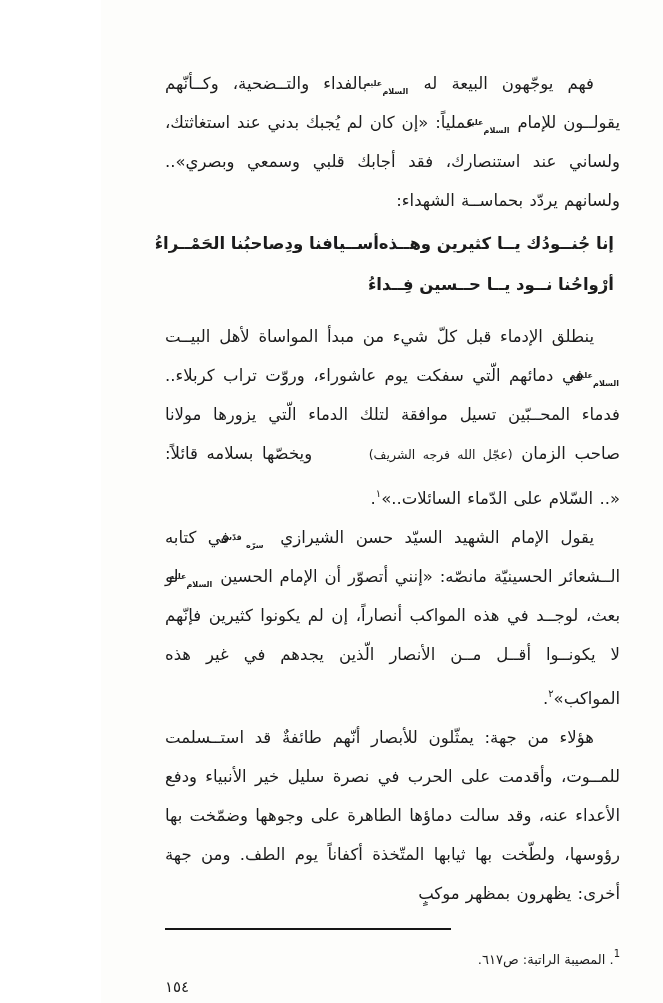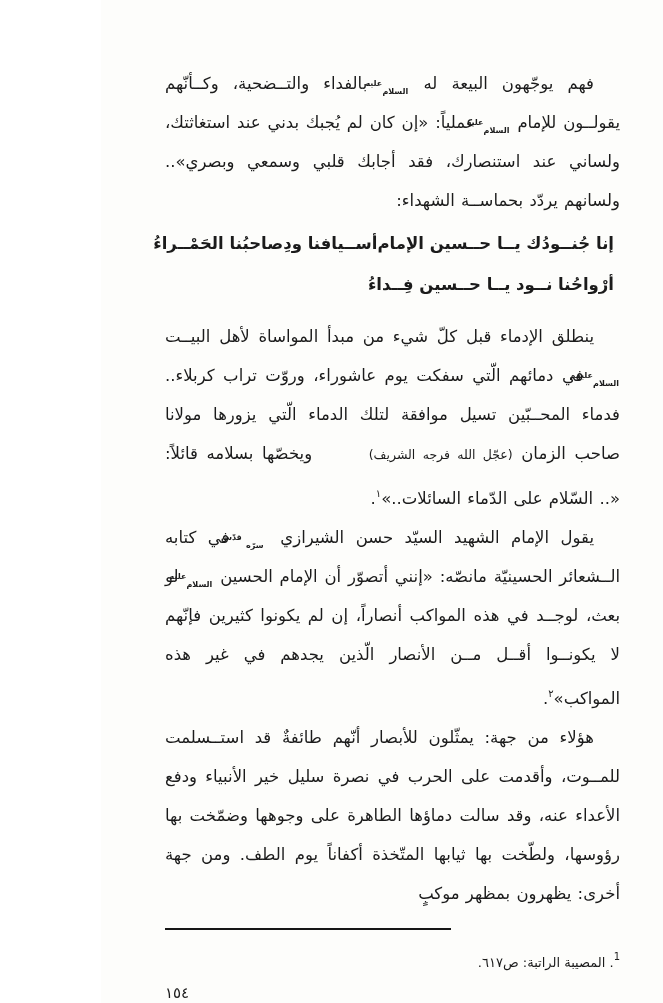--- a/index.html
+++ b/index.html
@@ -54,21 +54,21 @@
     vertical-align: 7px;
   }
   .footnote-sep {
     width: 286px;
     height: 2px;
     background: #161616;
     margin: 15px auto 10px 0;
   }
   .footnotes {
     font-size: 13px;
-    line-height: 34px;
+    line-height: 28px;
     text-align: right;
   }
   .footnote-marker {
     font-size: 10px;
     vertical-align: 7px;
   }
   .page-number {
     text-align: left;
     font-size: 15px;
     margin-top: 4px;
@@ -77,21 +77,21 @@
 </style>
 </head>
 <body>
 
 <div class="page">
 
   <p class="para"><span>فهم يوجّهون البيعة له </span><span class="honorific">عليه السلام</span><span> بالفداء والتــضحية، وكــأنّهم يقولــون للإمام </span><span class="honorific">عليه السلام</span><span> عملياً: «إن كان لم يُجبك بدني عند استغاثتك، ولساني عند استنصارك، فقد أجابك قلبي وسمعي وبصري».. ولسانهم يردّد بحماســة الشهداء:</span></p>
 
   <div class="poetry">
     <div class="verse">
-      <span class="hemistich">إنا جُنــودُك يــا حــسين الإمام</span>
+      <span class="hemistich">إنا جُنــودُك يــا كثيرين وهــذه</span>
       <span class="hemistich">أســيافنا ودِصاحبُنا الحَمْــراءُ</span>
     </div>
     <div class="verse">
       <span class="hemistich">أرْواحُنا نــود يــا حــسين فِــداءُ</span>
     </div>
   </div>
 
   <p class="para"><span>ينطلق الإدماء قبل كلّ شيء من مبدأ المواساة لأهل البيــت </span><span class="honorific">عليهم السلام</span><span> في دمائهم الّتي سفكت يوم عاشوراء، وروّت تراب كربلاء.. فدماء المحــبّين تسيل موافقة لتلك الدماء الّتي يزورها مولانا صاحب الزمان </span><span class="paren-small">(عجّل الله فرجه الشريف)</span><span> ويخصّها بسلامه قائلاً: «.. السّلام على الدّماء السائلات..»</span><span class="fn-ref">١</span><span>.</span></p>
 
   <p class="para"><span>يقول الإمام الشهيد السيّد حسن الشيرازي </span><span class="honorific">قدّس سرّه</span><span> في كتابه الــشعائر الحسينيّة مانصّه: «إنني أتصوّر أن الإمام الحسين </span><span class="honorific">عليه السلام</span><span> لو بعث، لوجــد في هذه المواكب أنصاراً، إن لم يكونوا كثيرين فإنّهم لا يكونــوا أقــل مــن الأنصار الّذين يجدهم في غير هذه المواكب»</span><span class="fn-ref">٢</span><span>.</span></p>

